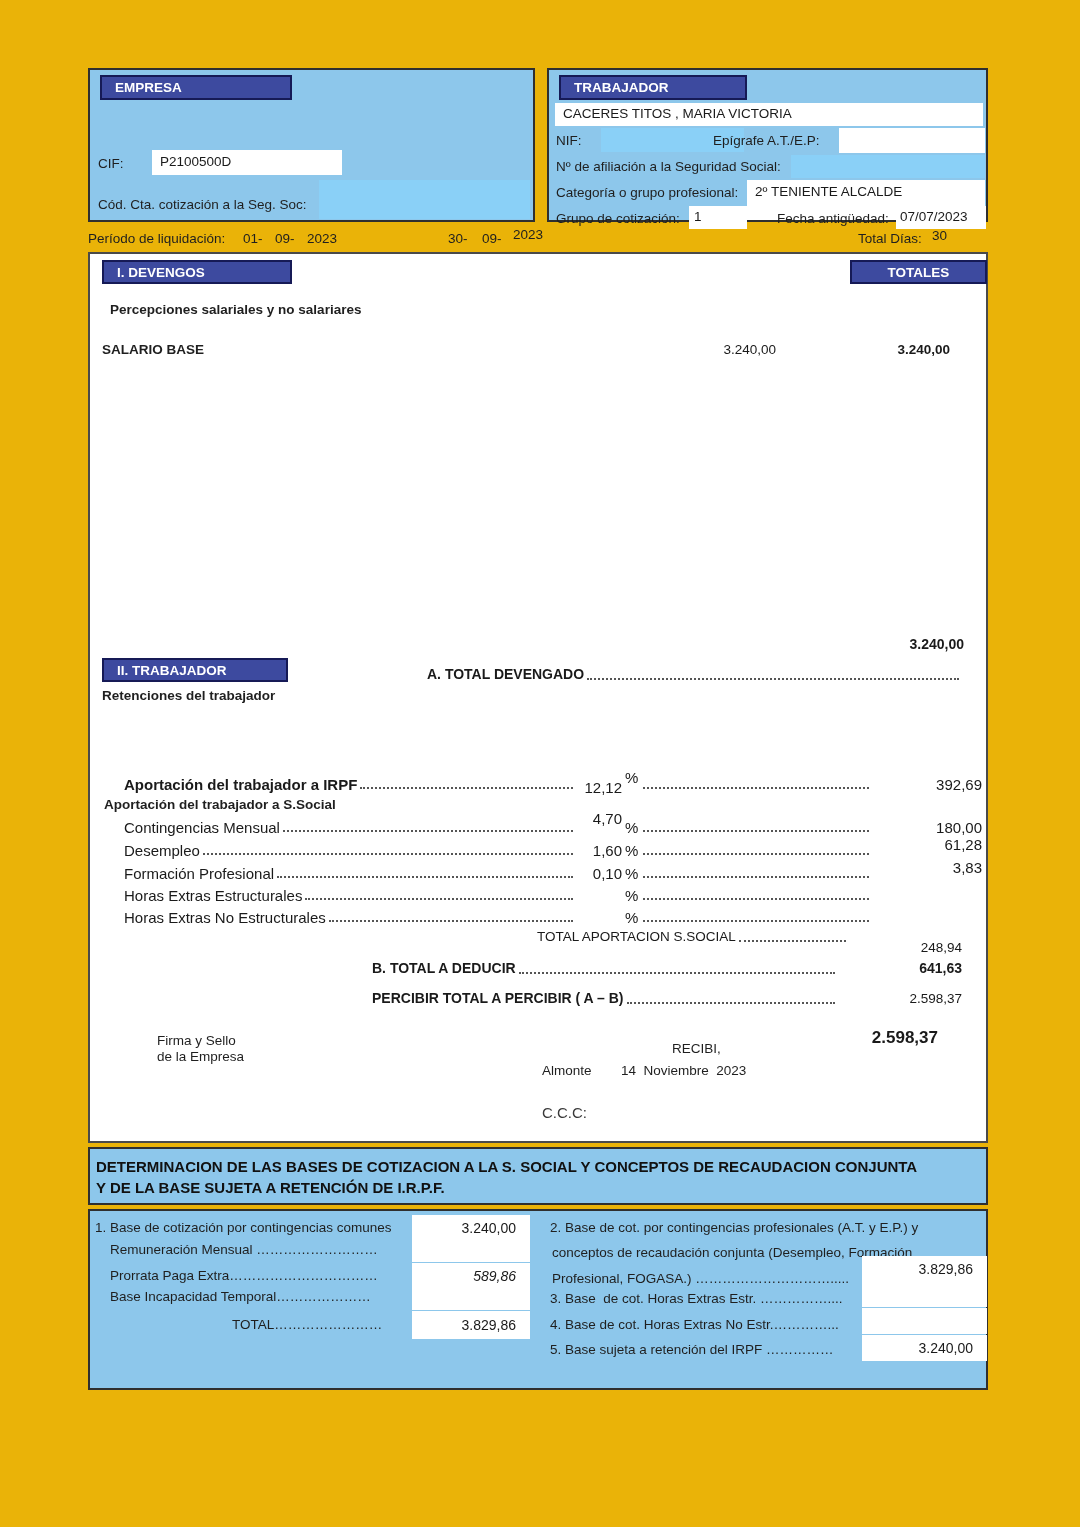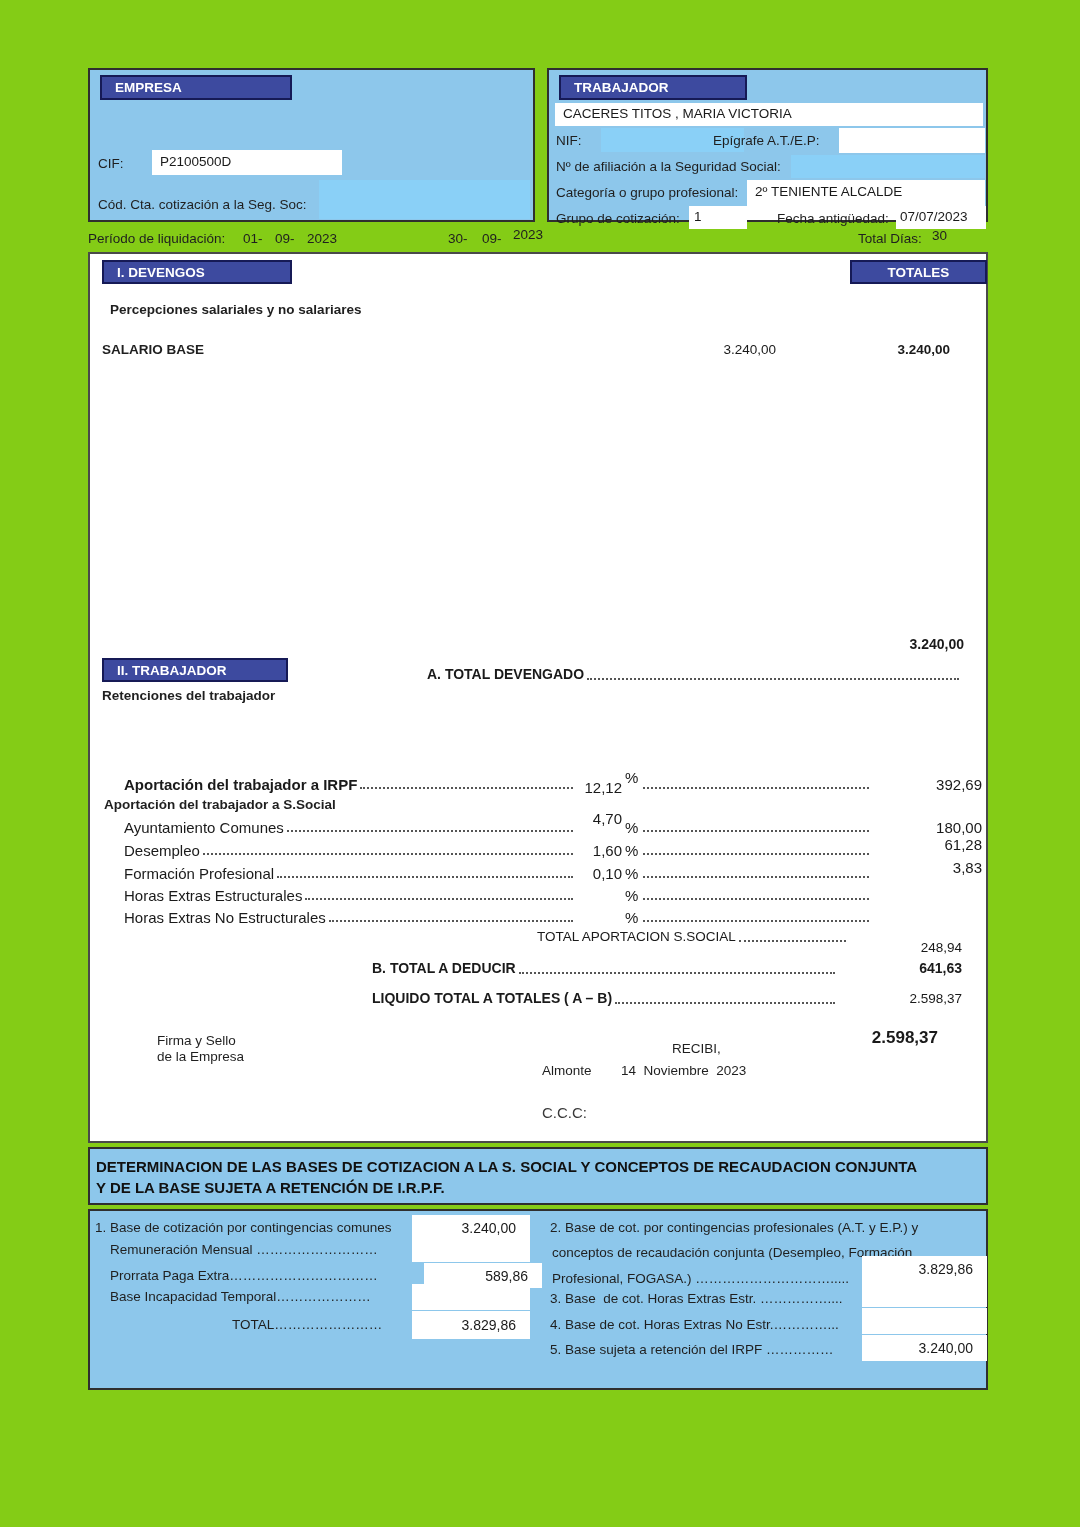--- a/index.html
+++ b/index.html
@@ -1,18 +1,18 @@
 <!DOCTYPE html>
 <html><head>
 <meta charset="utf-8">
 <style>
   * { margin:0; padding:0; box-sizing:border-box; }
   html,body { background:#ffffff; }
   body { font-family:"Liberation Sans", sans-serif; color:#1a1a1a; }
-  .page { position:relative; width:1080px; height:1527px; background:#84cc16; overflow:hidden; }
+  .page { position:relative; width:1080px; height:1527px; background:#eab308; overflow:hidden; }
   .lbl { position:absolute; font-size:13.5px; color:#1f1f1f; white-space:pre; }
   .b { font-weight:bold; }
 
   
   .bluebox { position:absolute; background:#8dc7eb; border:2px solid #2f2f2f; }
   .navy-header { position:absolute; background:#3d4a9f; border:2px solid #161a56; color:#ffffff;
                  font-size:13.5px; font-weight:bold; line-height:21px; padding-left:13px; }
   .wfield { position:absolute; background:#ffffff; font-size:13.5px; line-height:24px;
             padding-left:8px; white-space:pre; overflow:hidden; }
   .lfield { position:absolute; background:#8ad0f7; }
@@ -125,21 +125,21 @@
       <span class="leader"></span>
       <span class="pct-box"><span class="drop-dn">12,12</span></span>
       <span class="sign-box"><span class="sign-hi">%</span></span>
       <span class="leader-fix"></span>
       <span class="ded-val">392,69</span>
     </div>
 
     <span class="lbl b" style="left:14px; top:543px;">Aportación del trabajador a S.Social</span>
 
     <div class="ded-row" style="top:566px;">
-      <span class="ded-label">Ayuntamiento Comunes</span>
+      <span class="ded-label">Contingencias Mensual</span>
       <span class="leader"></span>
       <span class="pct-box"><span class="raise-up">4,70</span></span>
       <span class="sign-box">%</span>
       <span class="leader-fix"></span>
       <span class="ded-val">180,00</span>
     </div>
 
     <div class="ded-row" style="top:589px;">
       <span class="ded-label">Desempleo</span>
       <span class="leader"></span>
@@ -182,21 +182,21 @@
     </div>
     <span class="val-right" style="left:760px; top:686px; width:112px;">248,94</span>
 
     <div class="total-row" style="left:282px; top:706px; width:466px;">
       <span class="b" style="white-space:pre;">B. TOTAL A DEDUCIR</span>
       <span class="leader"></span>
     </div>
     <span class="val-right b" style="left:760px; top:706px; width:112px; font-size:14px;">641,63</span>
 
     <div class="total-row" style="left:282px; top:736px; width:466px;">
-      <span class="b" style="white-space:pre;">LIQUIDO TOTAL A TOTALES ( A – B)</span>
+      <span class="b" style="white-space:pre;">PERCIBIR TOTAL A PERCIBIR ( A – B)</span>
       <span class="leader"></span>
     </div>
     <span class="val-right" style="left:760px; top:737px; width:112px;">2.598,37</span>
 
     <span class="lbl" style="left:67px; top:779px;">Firma y Sello</span>
     <span class="lbl" style="left:67px; top:795px;">de la Empresa</span>
     <span class="lbl" style="left:582px; top:787px;">RECIBI,</span>
     <span class="val-right b" style="left:720px; top:774px; width:128px; font-size:17px;">2.598,37</span>
     <span class="lbl" style="left:452px; top:809px;">Almonte</span>
     <span class="lbl" style="left:531px; top:809px;">14  Noviembre  2023</span>
@@ -210,21 +210,21 @@
 
   <div class="determ-body">
 
     <span class="lbl" style="left:5px; top:9px;">1. Base de cotización por contingencias comunes</span>
     <div class="dfield" style="left:322px; top:4px; width:118px; height:27px;">3.240,00</div>
 
     <span class="lbl" style="left:20px; top:31px;">Remuneración Mensual ………………………</span>
     <div class="dfield" style="left:322px; top:26px; width:118px; height:25px;"></div>
 
     <span class="lbl" style="left:20px; top:57px;">Prorrata Paga Extra……………………………</span>
-    <div class="dfield" style="left:334px; top:52px; width:118px; height:25px;">589,86</div>
+    <div class="dfield" style="left:322px; top:52px; width:118px; height:25px;font-style:italic;">589,86</div>
 
     <span class="lbl" style="left:20px; top:78px;">Base Incapacidad Temporal…………………</span>
     <div class="dfield" style="left:322px; top:73px; width:118px; height:26px;"></div>
 
     <span class="lbl" style="left:142px; top:106px;">TOTAL……………………</span>
     <div class="dfield" style="left:322px; top:100px; width:118px; height:28px; line-height:28px;">3.829,86</div>
 
     <span class="lbl" style="left:460px; top:9px;">2. Base de cot. por contingencias profesionales (A.T. y E.P.) y</span>
     <span class="lbl" style="left:462px; top:34px;">conceptos de recaudación conjunta (Desempleo, Formación</span>
     <span class="lbl" style="left:462px; top:60px;">Profesional, FOGASA.) ………………………….....</span>

